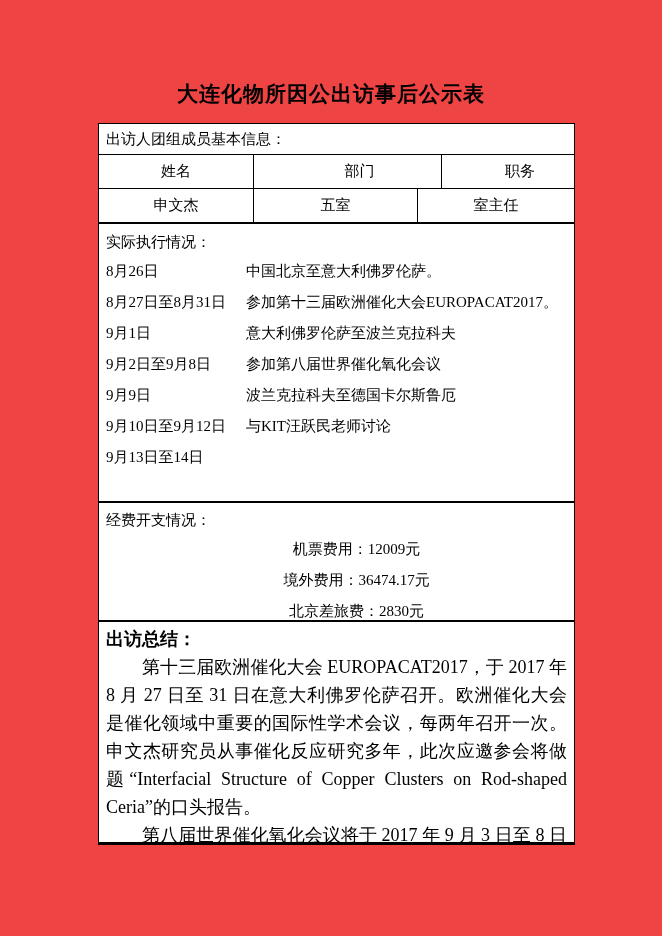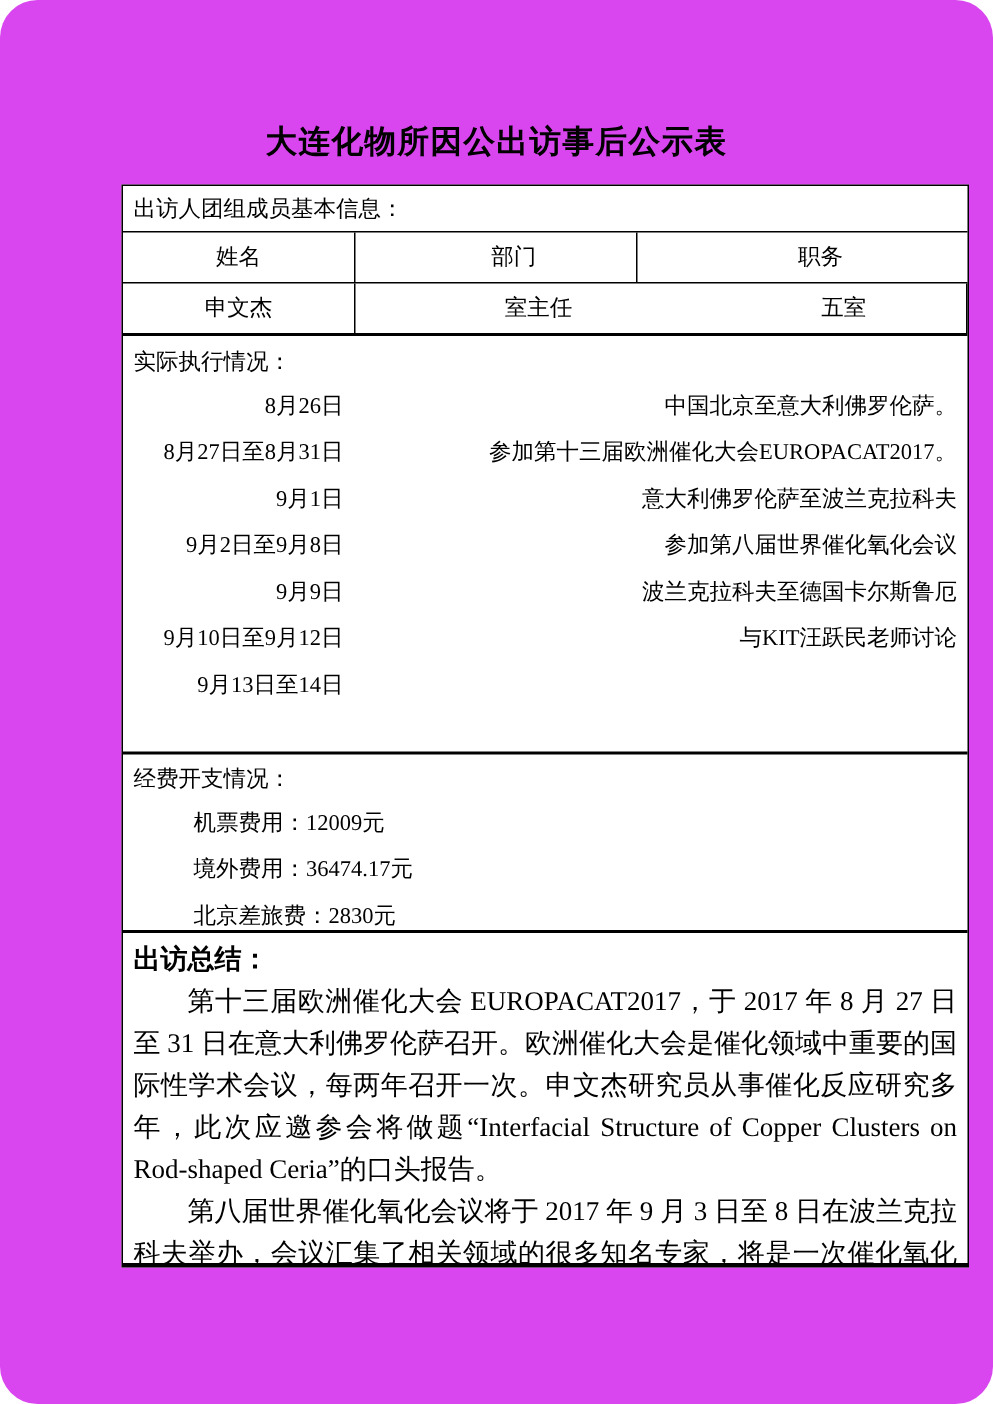--- a/index.html
+++ b/index.html
@@ -7,36 +7,35 @@
   body {
     width: 662px; height: 936px;
     font-family: "Liberation Serif", "DejaVu Serif", serif;
     color: #000000;
     position: relative;
     overflow: hidden;
   }
   .page {
     position: absolute; top: 0; left: 0;
     width: 662px; height: 936px;
-    background: #d946ef;
-    border-radius: 25px;
+    background: #ef4444;
   }
   .doc-title {
     position: absolute;
     top: 80px; left: 0;
     width: 100%;
     text-align: center;
     font-size: 21px;
     font-weight: bold;
     letter-spacing: 1px;
   }
   .main-table {
     position: absolute;
-    left: 81px; top: 123px;
-    width: 565px;
+    left: 98px; top: 123px;
+    width: 477px;
     border: 1px solid #000;
     border-bottom: 3px solid #000;
     background: #fff;
   }
   .row-basic-header {
     height: 31px;
     border-bottom: 1px solid #000;
     display: flex;
     align-items: center;
     padding: 0 7px;
@@ -60,34 +59,34 @@
     height: 279px;
     border-bottom: 2px solid #000;
     padding: 5px 7px 0 7px;
     font-size: 15px;
     overflow: hidden;
   }
   .section-label { line-height: 27px; }
   .exec-row {
     display: flex;
     line-height: 31px;
-    text-align: right;
   }
   .exec-date { width: 140px; flex-shrink: 0; }
   .exec-desc { flex: 1; }
   .section-expenses {
     height: 119px;
     border-bottom: 2px solid #000;
     padding: 4px 7px 0 7px;
     font-size: 15px;
     overflow: hidden;
   }
   .expense-line {
     line-height: 31px;
     margin-left: 40px;
+    text-align: center;
   }
   .section-summary {
     height: 220px;
     padding: 4px 7px 0 7px;
     font-size: 18px;
     overflow: hidden;
   }
   .summary-label {
     font-weight: bold;
     line-height: 27px;
@@ -110,22 +109,22 @@
     <div class="row-basic-header">出访人团组成员基本信息：</div>
 
     <div class="row-cols">
       <div class="cell cell-1">姓名</div>
       <div class="cell cell-2">部门</div>
       <div class="cell cell-3">职务</div>
     </div>
 
     <div class="row-member">
       <div class="cell cell-1">申文杰</div>
+      <div class="cell cell-2">五室</div>
       <div class="cell cell-3">室主任</div>
-      <div class="cell cell-2">五室</div>
     </div>
 
     <div class="section-execution">
       <div class="section-label">实际执行情况：</div>
 
       <div class="exec-row">
         <span class="exec-date">8月26日</span>
         <span class="exec-desc">中国北京至意大利佛罗伦萨。</span>
       </div>
       <div class="exec-row">

